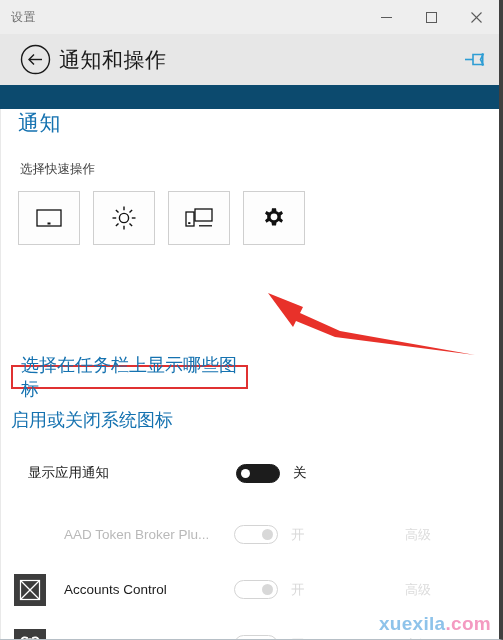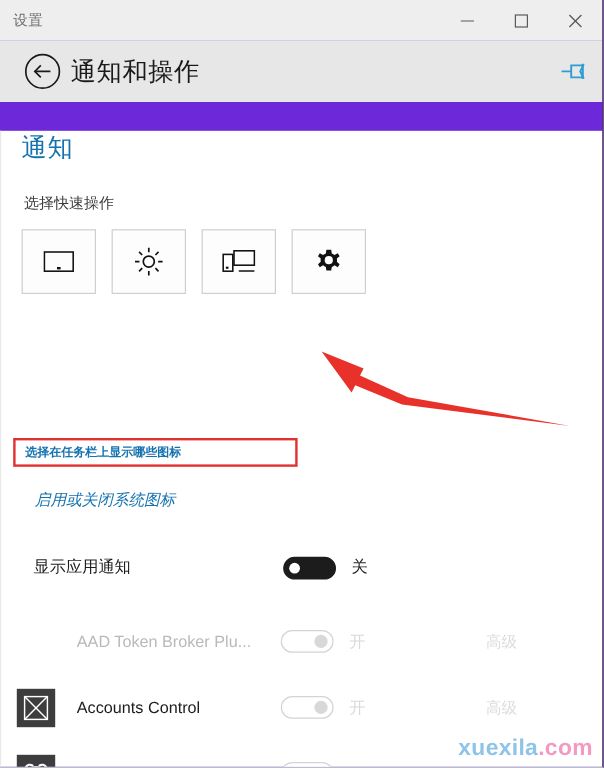--- a/index.html
+++ b/index.html
@@ -12,23 +12,23 @@
     background: #ffffff;
     font-family: "Liberation Sans", "DejaVu Sans", sans-serif;
     overflow: hidden;
     position: relative;
   }
   #app-window {
     position: absolute;
     left: 0; top: 0;
     width: 503px;
     height: 640px;
-    background: #6d28d9;
-    box-sizing: border-box;
-    border-right: 1px solid #404040;
+    background: #0c4a6e;
+    box-sizing: border-box;
+    border-right: 4px solid #404040;
     border-bottom: 1px solid #b6bfc6;
     overflow: hidden;
   }
 
   
   #titlebar {
     height: 34px;
     background: #eeeeee;
     display: flex;
     align-items: center;
@@ -137,33 +137,31 @@
     top: 256px;
     width: 237px;
     height: 24px;
     border: 2px solid #e03131;
     box-sizing: border-box;
     display: flex;
     align-items: center;
   }
   #taskbar-icons-link {
     margin-left: 8px;
-    font-size: 10px;
+    font-size: 18px;
     color: #1572b0;
     cursor: pointer;
-    font-weight: bold;
   }
   #system-icons-link {
     position: absolute;
-    left: 28px;
+    left: 10px;
     top: 299px;
-    font-size: 13px;
+    font-size: 18px;
     color: #1572b0;
     cursor: pointer;
-    font-style: italic;
   }
 
   
   #show-app-notifications-row {
     position: absolute;
     left: 0;
     top: 348px;
     width: 100%;
     height: 32px;
     display: flex;

